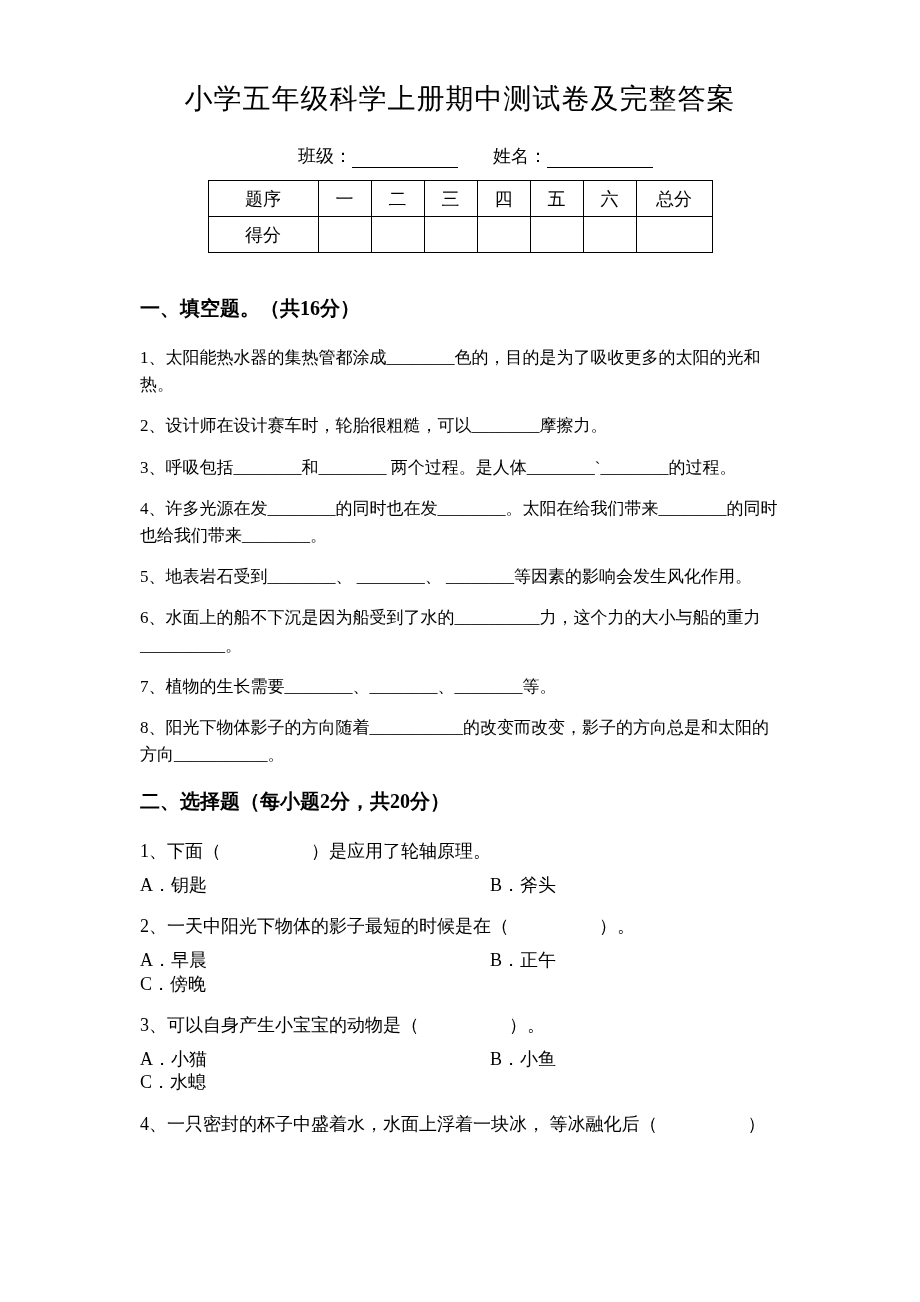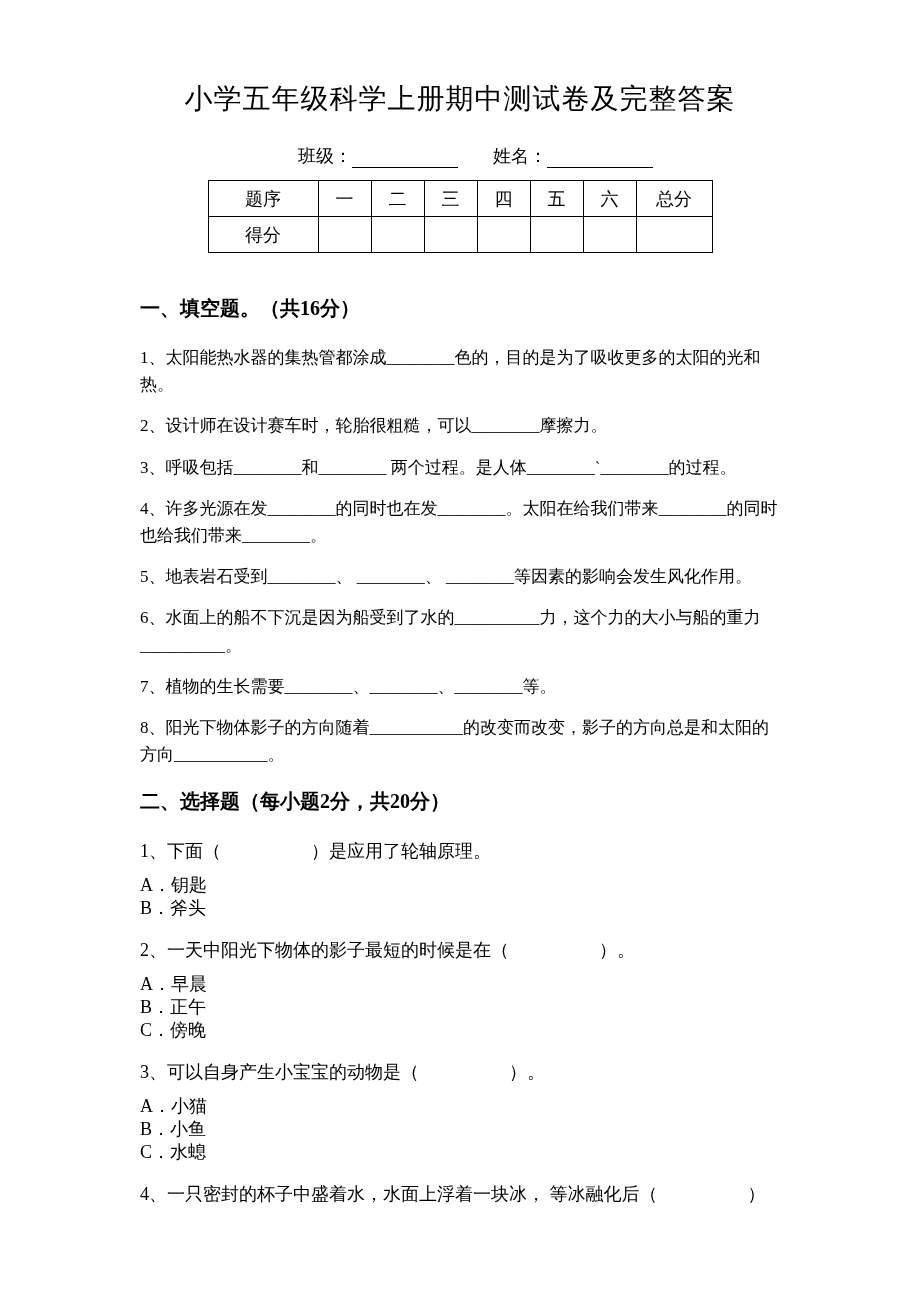--- a/index.html
+++ b/index.html
@@ -69,21 +69,20 @@
     font-size: 18px;
     line-height: 1.6;
     margin: 0 0 8px 0;
     white-space: pre-wrap;
   }
   .opt-row {
     display: flex;
     font-size: 18px;
     line-height: 1.3;
     white-space: pre-wrap;
-    flex-direction: column;
   }
   .opt-a { width: 350px; }
 </style>
 </head>
 <body>
 
 <div class="page">
 
   <h1 class="title">小学五年级科学上册期中测试卷及完整答案</h1>
 

